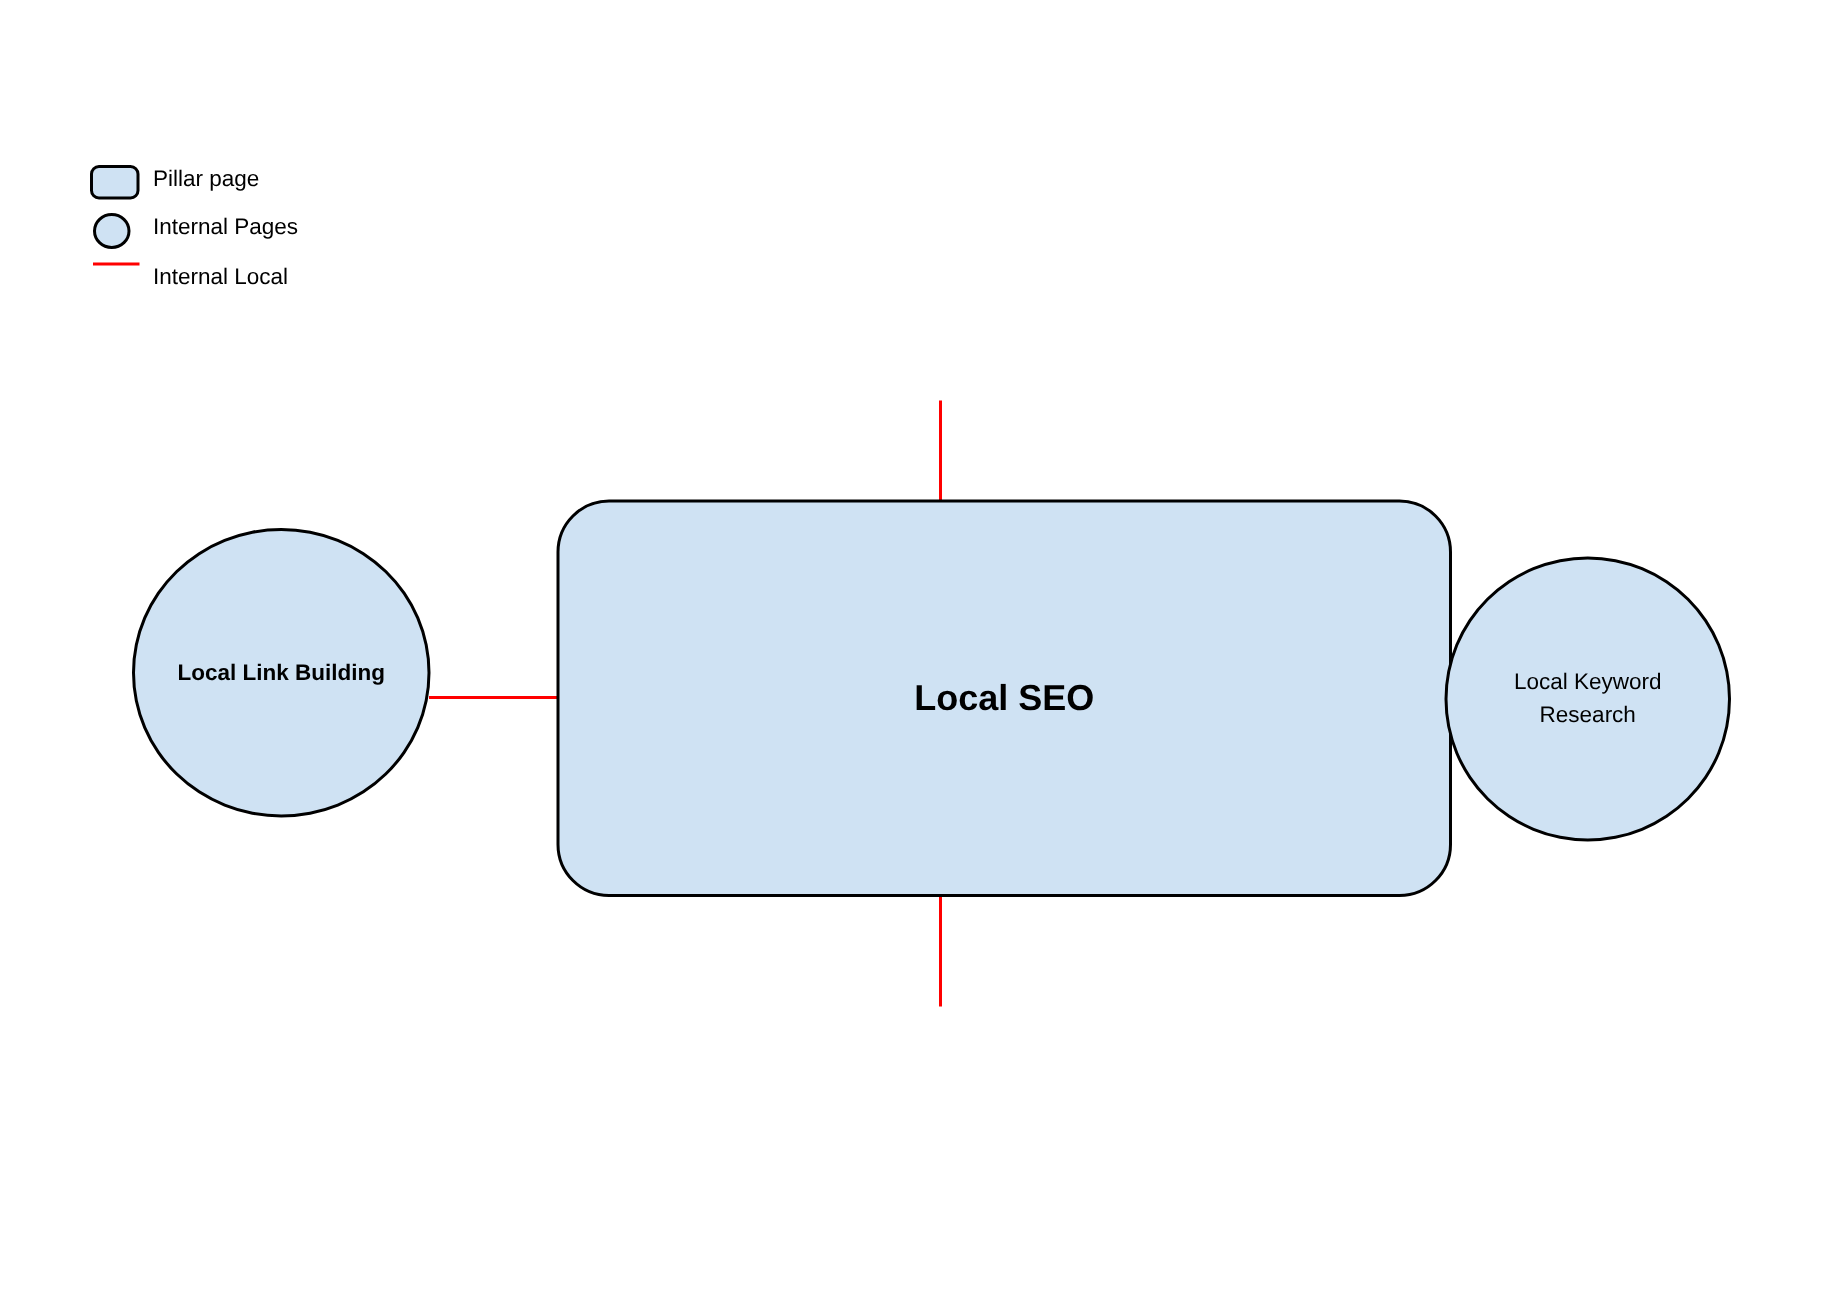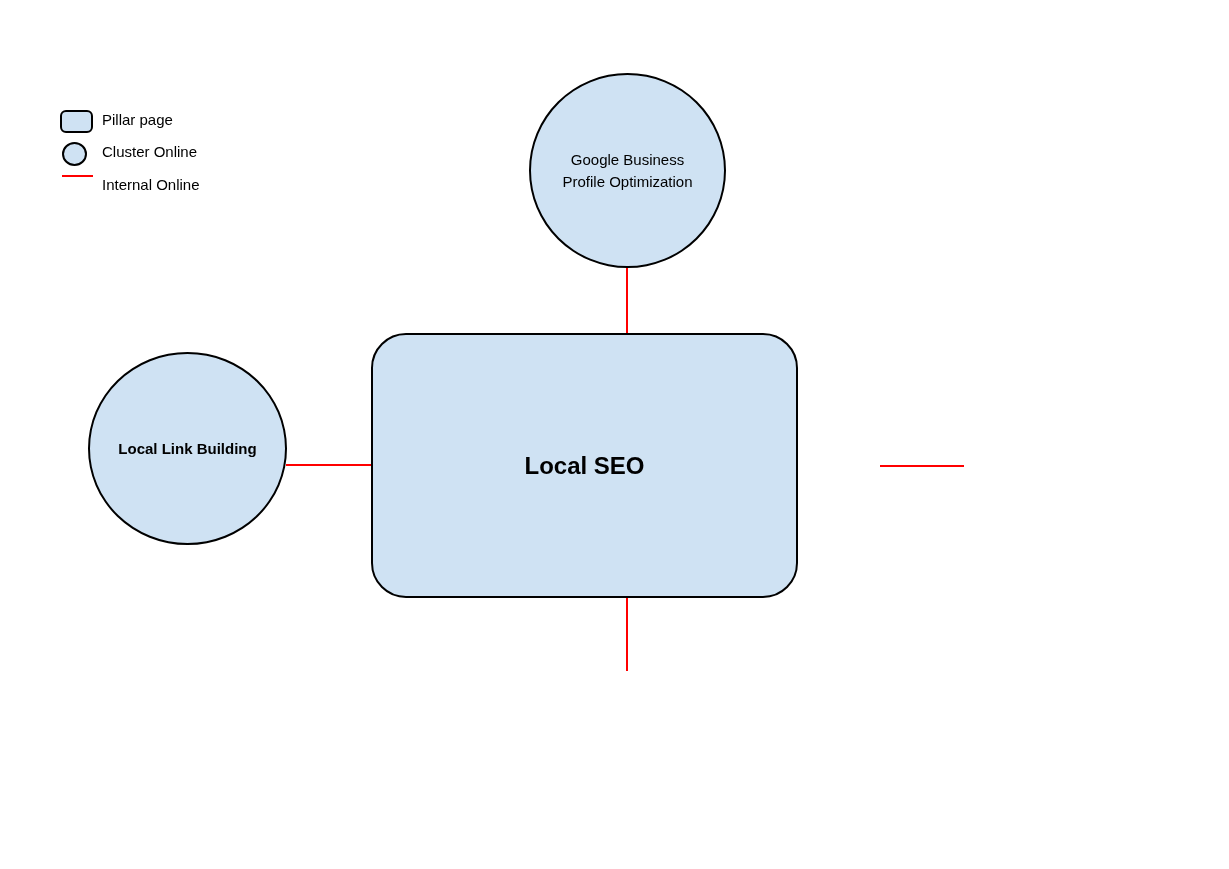--- a/index.html
+++ b/index.html
@@ -32,21 +32,21 @@
     text-align: center;
   }
   .node .node-label {
     display: block;
     font-size: 15px;
     line-height: 22px;
   }
   .pillar {
     left: 371px;
     top: 333px;
-    width: 427px;
+    width: 597px;
     height: 265px;
     border-radius: 35px;
   }
   .pillar .node-label {
     font-size: 24px;
     font-weight: bold;
     line-height: 28px;
   }
   .cluster { border-radius: 50%; }
   .cluster.c-top    { left: 529px; top: 73px;  width: 197px; height: 195px; }
@@ -120,39 +120,39 @@
     <div class="legend-item">
       <span class="swatch-cell">
         <span class="swatch-box"></span>
       </span>
       <span class="legend-label">Pillar page</span>
     </div>
     <div class="legend-item">
       <span class="swatch-cell">
         <span class="swatch-circle"></span>
       </span>
-      <span class="legend-label">Cluster Online</span>
+      <span class="legend-label">Internal Pages</span>
     </div>
     <div class="legend-item">
       <span class="swatch-cell">
         <span class="swatch-line"></span>
       </span>
-      <span class="legend-label">Internal Online</span>
+      <span class="legend-label">Internal Local</span>
     </div>
   </div>
 
   <div class="link v l-top"></div>
   <div class="link v l-bottom"></div>
   <div class="link h l-left"></div>
   <div class="link h l-right"></div>
 
   <div class="node pillar">
     <span class="node-label">Local SEO</span>
   </div>
 
-  <div class="node cluster c-top">
-    <span class="node-label">Google Business<br>Profile Optimization</span>
-  </div>
   <div class="node cluster c-left">
     <span class="node-label">Local Link Building</span>
+  </div>
+  <div class="node cluster c-right">
+    <span class="node-label">Local Keyword<br>Research</span>
   </div>
 
 </div>
 
 </body></html>

